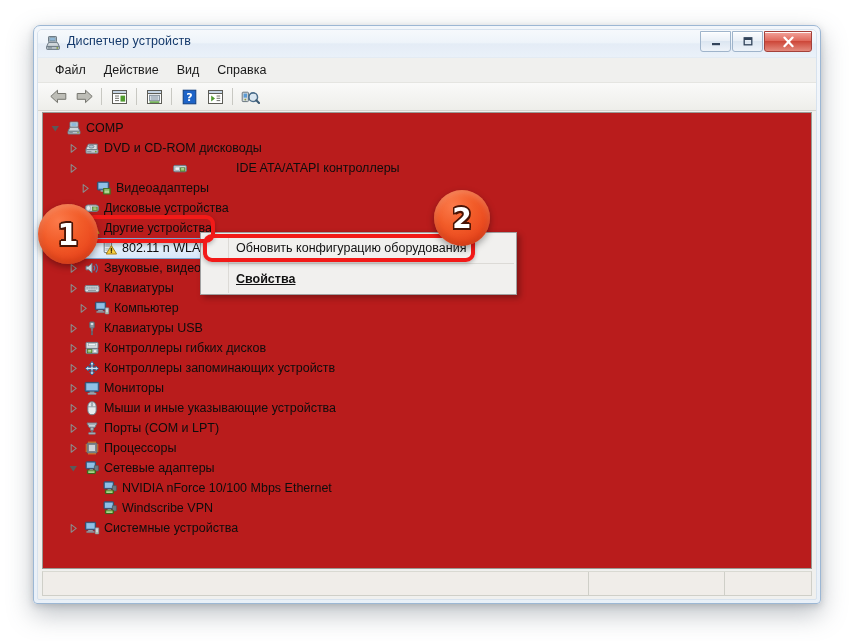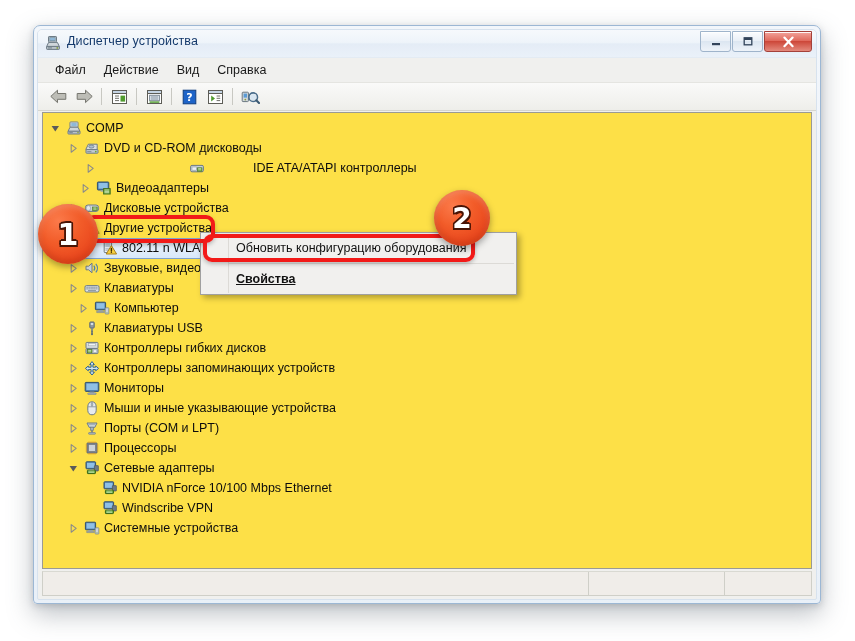--- a/index.html
+++ b/index.html
@@ -74,21 +74,21 @@
     display:flex;align-items:center;padding-left:7px;gap:0px;
   }
   .tb-btn{
     width:26px;height:23px;display:flex;align-items:center;justify-content:center;
   }
   .tb-sep{width:1px;height:17px;background:#c8c8c2;margin:0 4px;}
 
   
   .tree-wrap{
     position:absolute;left:4px;right:4px;top:82px;bottom:30px;
-    background:#fde047;border:1px solid #9a9a94;
+    background:#b91c1c;border:1px solid #9a9a94;
     overflow:hidden;
   }
   .tree{position:relative;padding:5px 0 0 0;}
   .row{
     position:relative;height:20px;display:flex;align-items:center;
     font-size:12.5px;color:#0d0d0d;white-space:nowrap;
   }
   .twisty{
     width:11px;height:11px;display:inline-flex;align-items:center;justify-content:center;
     flex:0 0 auto;
@@ -169,21 +169,21 @@
         <span class="title-icon">
           <svg width="16" height="16" viewBox="0 0 16 16">
             <rect x="3.5" y="1.5" width="8" height="5.5" rx=".6" fill="#e8ecef" stroke="#6d7b86" stroke-width="1"></rect>
             <rect x="4.8" y="2.6" width="5.4" height="3.2" fill="#8fb8d8" stroke="#54707f" stroke-width=".5"></rect>
             <path d="M1.6 11.6 L3.6 7.4 H12.4 L14.4 11.6 Z" fill="#cfd6db" stroke="#6d7b86" stroke-width="1" stroke-linejoin="round"></path>
             <rect x="1.6" y="11.4" width="12.8" height="3" rx=".6" fill="#b9c2c9" stroke="#6d7b86" stroke-width="1"></rect>
             <rect x="3" y="12.3" width="4" height="1.2" fill="#7c8a93"></rect>
             <circle cx="12.3" cy="12.9" r=".9" fill="#8aa03f"></circle>
           </svg>
         </span>
-        <div class="title-text">Диспетчер устройства</div>
+        <div class="title-text">Диспетчер устройств</div>
         <div class="win-buttons">
           <div class="wb">
             <svg width="12" height="10" viewBox="0 0 12 10">
                 <rect x="2" y="6" width="8" height="2.2" fill="#32435a"></rect>
               </svg>
           </div>
           <div class="wb">
             <svg width="12" height="11" viewBox="0 0 12 11">
               <rect x="2.2" y="1.8" width="7.6" height="7" fill="none" stroke="#32435a" stroke-width="1.3"></rect>
               <rect x="2.2" y="1.8" width="7.6" height="2.2" fill="#32435a"></rect>
@@ -291,21 +291,21 @@
               <span style="width: 5px;"></span>
               <span class="ic"><svg width="16" height="16" viewBox="0 0 16 16">
                   <path d="M2 9 L4.4 4.2 H13.2 V10 H2 Z" fill="#d8dde1" stroke="#6d7b86" stroke-linejoin="round"></path>
                   <ellipse cx="7.4" cy="6.6" rx="2.6" ry="1.5" fill="#aebfcd" stroke="#5f7282" stroke-width=".7"></ellipse>
                   <rect x="2" y="9.6" width="12" height="3.6" rx=".6" fill="#c3cbd2" stroke="#6d7b86"></rect>
                   <rect x="3.2" y="11" width="4.2" height="1.2" fill="#8a959e"></rect>
                   <circle cx="11.8" cy="11.6" r=".9" fill="#6ea53a"></circle>
                 </svg></span>
               <span class="lbl">DVD и CD-ROM дисководы</span>
             </div>
-            <div class="row" style="padding-left: 42px; gap: 44px;">
+            <div class="row" style="padding-left: 25px; gap: 44px;">
               <span class="twisty">
                 <svg width="11" height="11" viewBox="0 0 11 11">
                   <path d="M3.2 1.6 L8.2 5.4 L3.2 9.2 Z" fill="none" stroke="#8a8a8a" stroke-width="1.1" stroke-linejoin="round"></path>
                 </svg>
               </span>
               <span style="width: 5px;"></span>
               <span class="ic"><svg width="16" height="16" viewBox="0 0 16 16">
                   <rect x="1.6" y="5.4" width="12.8" height="6.4" rx="1.4" fill="#c8d2d9" stroke="#6d7b86"></rect>
                   <rect x="3" y="7" width="4.4" height="3.2" fill="#eef2f5" stroke="#8c9aa4" stroke-width=".6"></rect>
                   <rect x="8.4" y="7.8" width="4.6" height="3.4" fill="#6ea53a" stroke="#44701f" stroke-width=".6"></rect>

